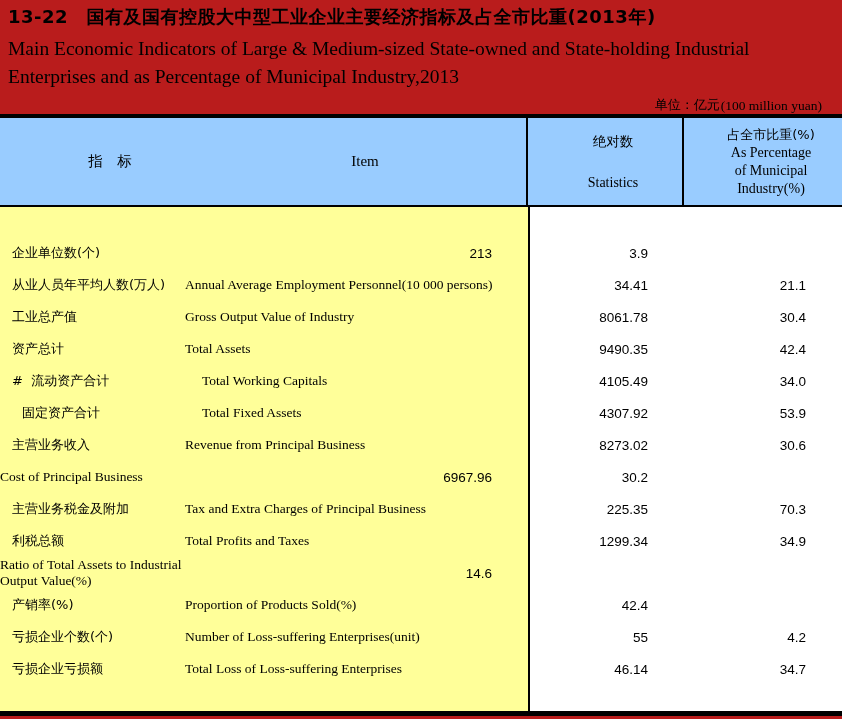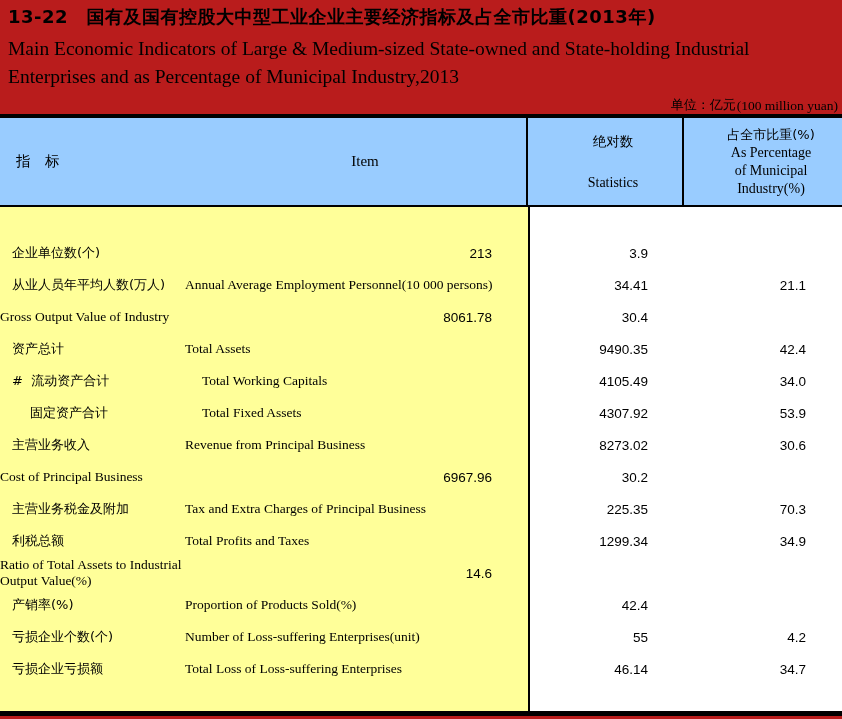--- a/index.html
+++ b/index.html
@@ -12,21 +12,21 @@
     margin:5px 0 0 8px; height:30px;
     font-size:18px; font-weight:bold; letter-spacing:0.5px;
     font-family:"DejaVu Sans","Liberation Sans",sans-serif;
     white-space:pre;
   }
   .title-en{
     margin-left:8px; font-size:19.5px; line-height:28px; height:56px;
     font-family:"Liberation Serif","DejaVu Serif",serif;
   }
   .unit-row{
-    height:23px; text-align:right; padding-right:4px; font-size:13px;
+    height:23px; text-align:right; padding-right:20px; font-size:13px;
     display:flex; justify-content:flex-end; align-items:flex-end; gap:1px;
   }
   .unit-zh{ font-family:"DejaVu Sans","Liberation Sans",sans-serif; font-size:13px; }
   .unit-en{ font-family:"Liberation Serif","DejaVu Serif",serif; font-size:13.5px; }
 
   .stat-table{ width:842px; border-top:4px solid #000; border-bottom:5px solid #000; }
 
   .thead{
     height:89px; display:grid; grid-template-columns:528px 156px 158px;
     border-bottom:2px solid #000;
@@ -47,21 +47,21 @@
   .tbody{
     position:relative; height:504px; padding-top:30px;
   }
   .stub-divider{ position:absolute; left:528px; top:0; bottom:0; width:2px; background:#000; }
 
   .row{
     display:grid; grid-template-columns:185px 343px 156px 158px;
     height:32px; align-items:center; font-size:13.5px;
   }
   .cell-zh{ padding-left:12px; white-space:pre; font-family:"DejaVu Sans","Liberation Sans",sans-serif; font-size:13px; }
-  .cell-zh.indent{ padding-left:30px; }
+  .cell-zh.indent{ padding-left:22px; }
   .cell-en{ padding-left:0; }
   .cell-en.sub{ padding-left:17px; }
   .cell-stat,.cell-pct{
     text-align:right; padding-right:36px;
     font-family:"Liberation Sans","DejaVu Sans",sans-serif; font-size:13.5px;
   }
 </style>
 </head>
 <body>
 
@@ -76,21 +76,21 @@
 
   <div class="unit-row">
     <span class="unit-zh">单位：亿元</span>
       <span class="unit-en">(100 million yuan)</span>
   </div>
 
   <div class="stat-table">
 
     <div class="thead" id="thead" style="background: rgb(153, 204, 255);">
       <div class="th th-a">
-        <span class="zh-head" style="text-align:left">指　标</span>
+        <span class="zh-head" style="text-align:center">指　标</span>
         <span class="item-head" style="text-align:center">Item</span>
       </div>
       <div class="th th-b">
         <span class="zh-head">绝对数</span>
         <span class="en-head">Statistics</span>
       </div>
       <div class="th th-c">
         <span class="zh-head">占全市比重(%)</span>
         <span>As Percentage</span>
         <span>of Municipal</span>
@@ -108,20 +108,21 @@
   </div>
 
   <div class="row">
     <div class="cell-zh">从业人员年平均人数(万人)</div>
     <div class="cell-en">Annual Average Employment Personnel(10 000 persons)</div>
     <div class="cell-stat">34.41</div>
     <div class="cell-pct">21.1</div>
   </div>
 
   <div class="row">
+    <div class="cell-zh">工业总产值</div>
     <div class="cell-en">Gross Output Value of Industry</div>
     <div class="cell-stat">8061.78</div>
     <div class="cell-pct">30.4</div>
   </div>
 
   <div class="row">
     <div class="cell-zh">资产总计</div>
     <div class="cell-en">Total Assets</div>
     <div class="cell-stat">9490.35</div>
     <div class="cell-pct">42.4</div>

